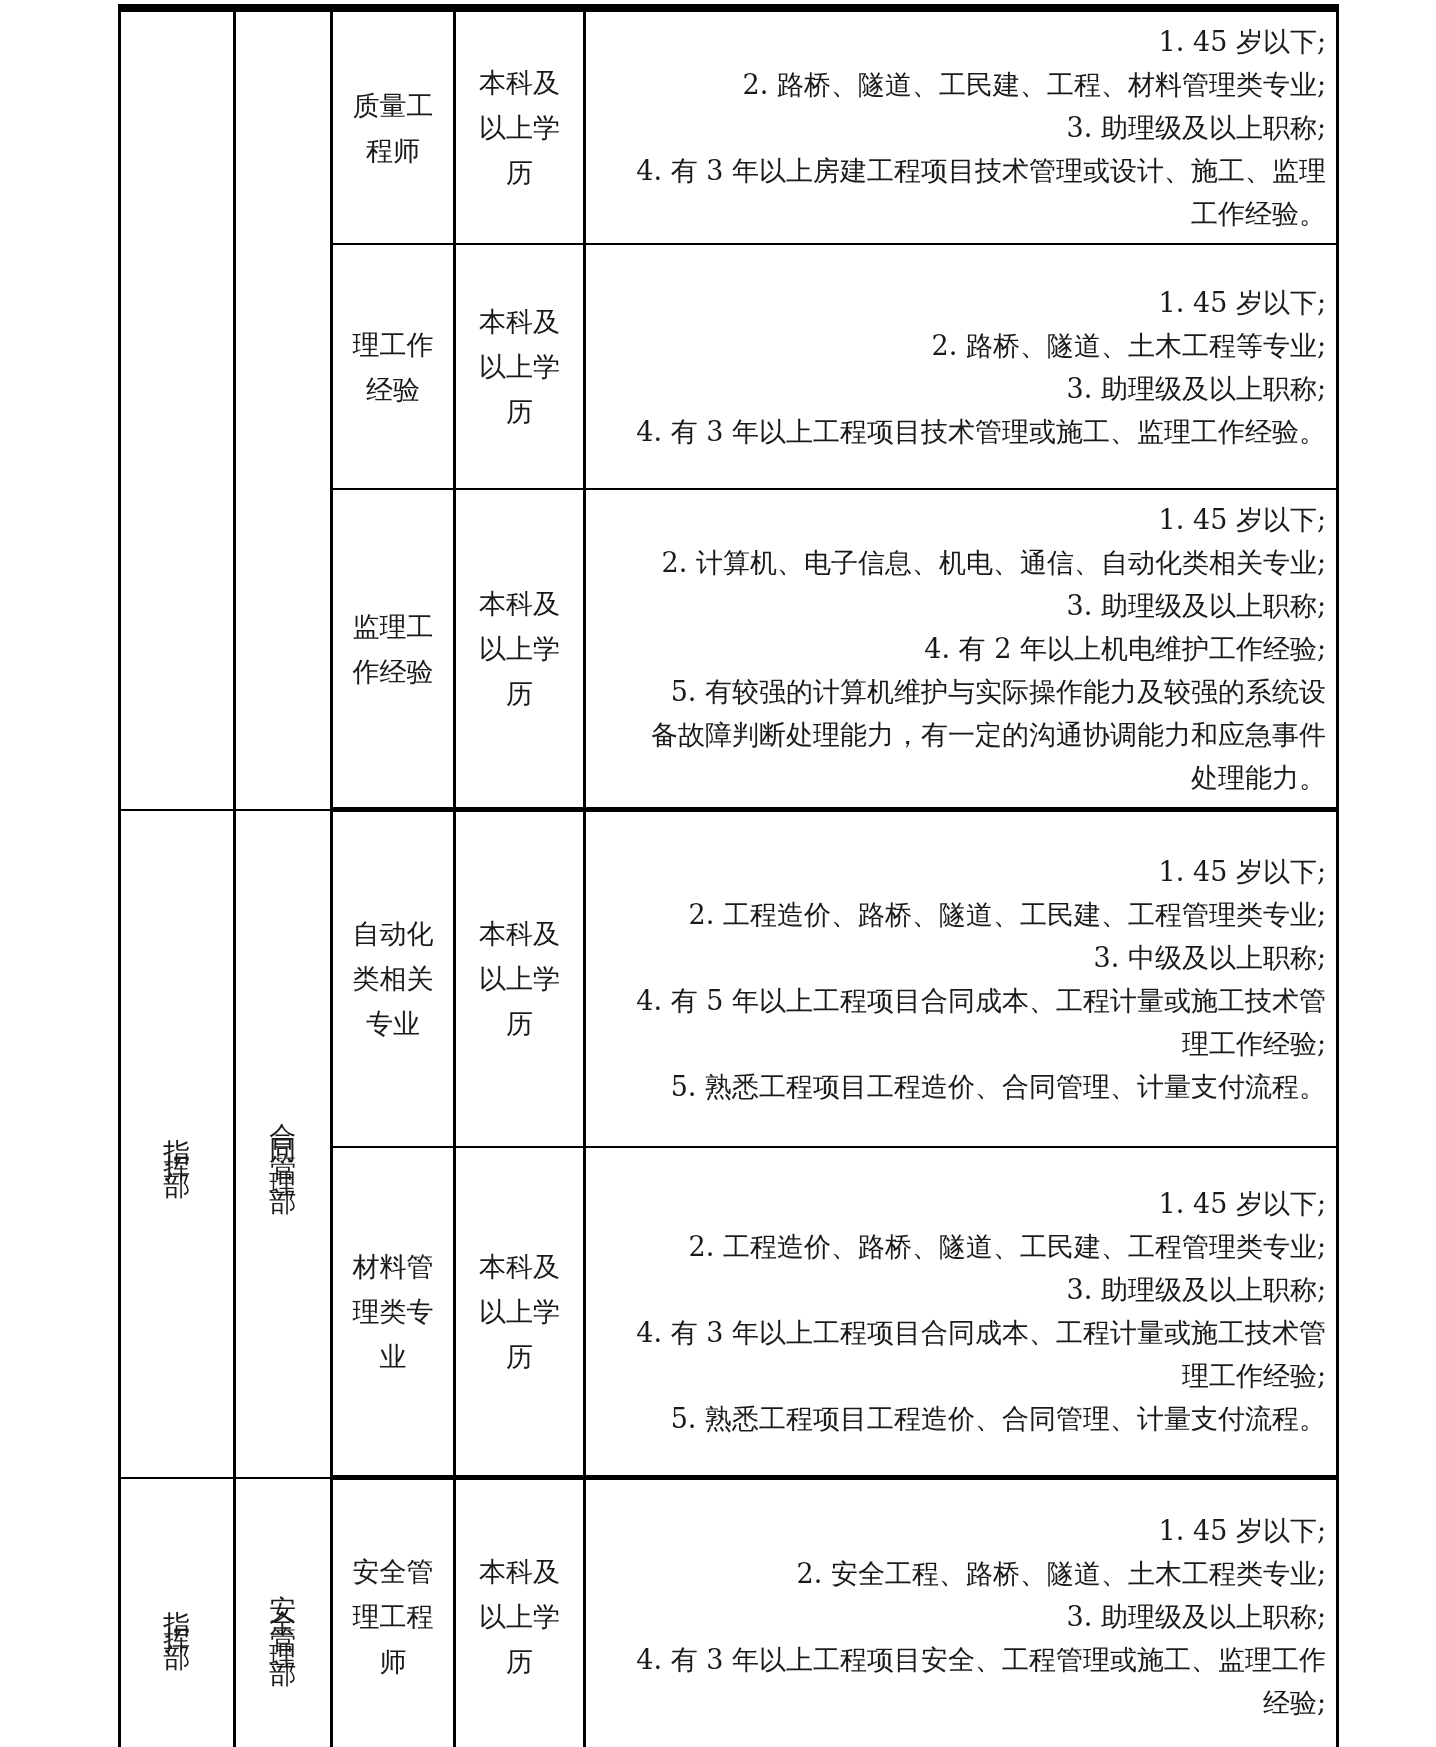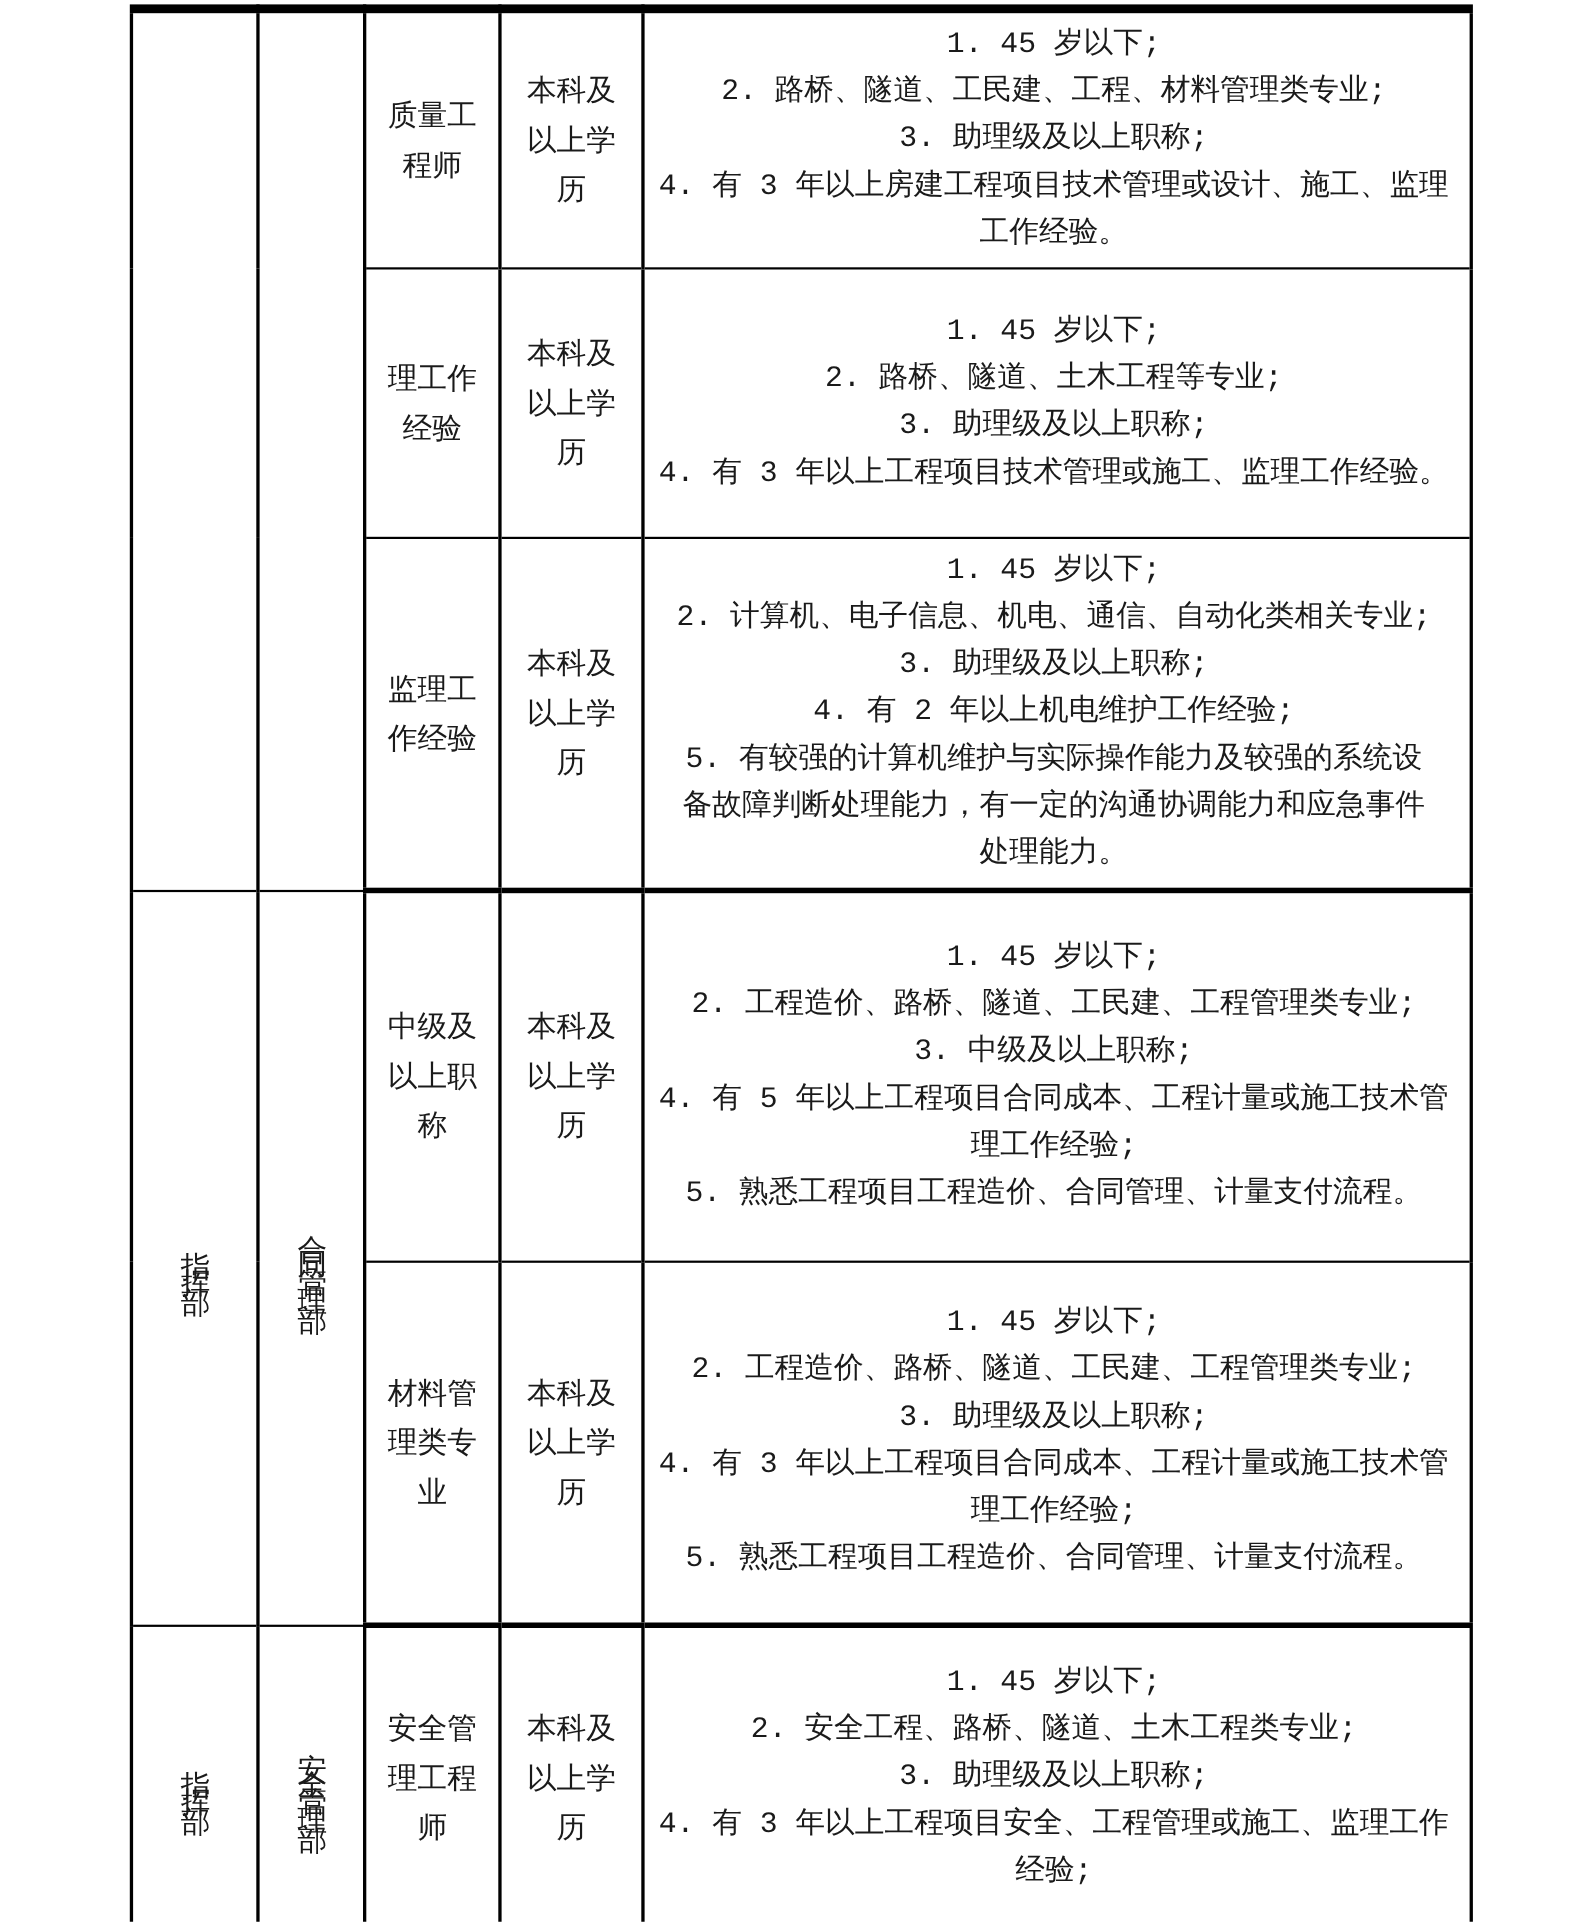--- a/index.html
+++ b/index.html
@@ -58,27 +58,26 @@
   }
   td.cell-pos, td.cell-edu {
     text-align: center;
     vertical-align: middle;
     font-size: 27px;
     line-height: 45px;
     padding: 0 13px;
   }
   td.cell-edu { padding: 0 15px; }
   td.cell-req {
-    text-align: center;
+    text-align: right;
     vertical-align: middle;
     font-size: 27px;
     line-height: 43px;
     padding: 8px 10px 8px 4px;
     white-space: pre-line;
-    font-family: Liberation Mono, monospace;
   }
 </style>
 </head>
 <body>
 
 <div class="page">
   <table class="doc-table">
     <colgroup>
       <col style="width:115px">
       <col style="width:97px">
@@ -125,21 +124,21 @@
     </tbody>
 
     <tbody>
       <tr class="r4">
         <td class="cell-dept" rowspan="2">
           <span class="vtext">指挥部</span>
         </td>
         <td class="cell-office" rowspan="2">
           <span class="vtext">合同管理部</span>
         </td>
-        <td class="cell-pos">中级及以上职称</td>
+        <td class="cell-pos">自动化类相关专业</td>
         <td class="cell-edu">本科及以上学历</td>
         <td class="cell-req">1. 45 岁以下;
 2. 工程造价、路桥、隧道、工民建、工程管理类专业;
 3. 中级及以上职称;
 4. 有 5 年以上工程项目合同成本、工程计量或施工技术管
 理工作经验;
 5. 熟悉工程项目工程造价、合同管理、计量支付流程。</td>
       </tr>
       <tr class="r5 block-sep">
         <td class="cell-pos">材料管理类专业</td>

